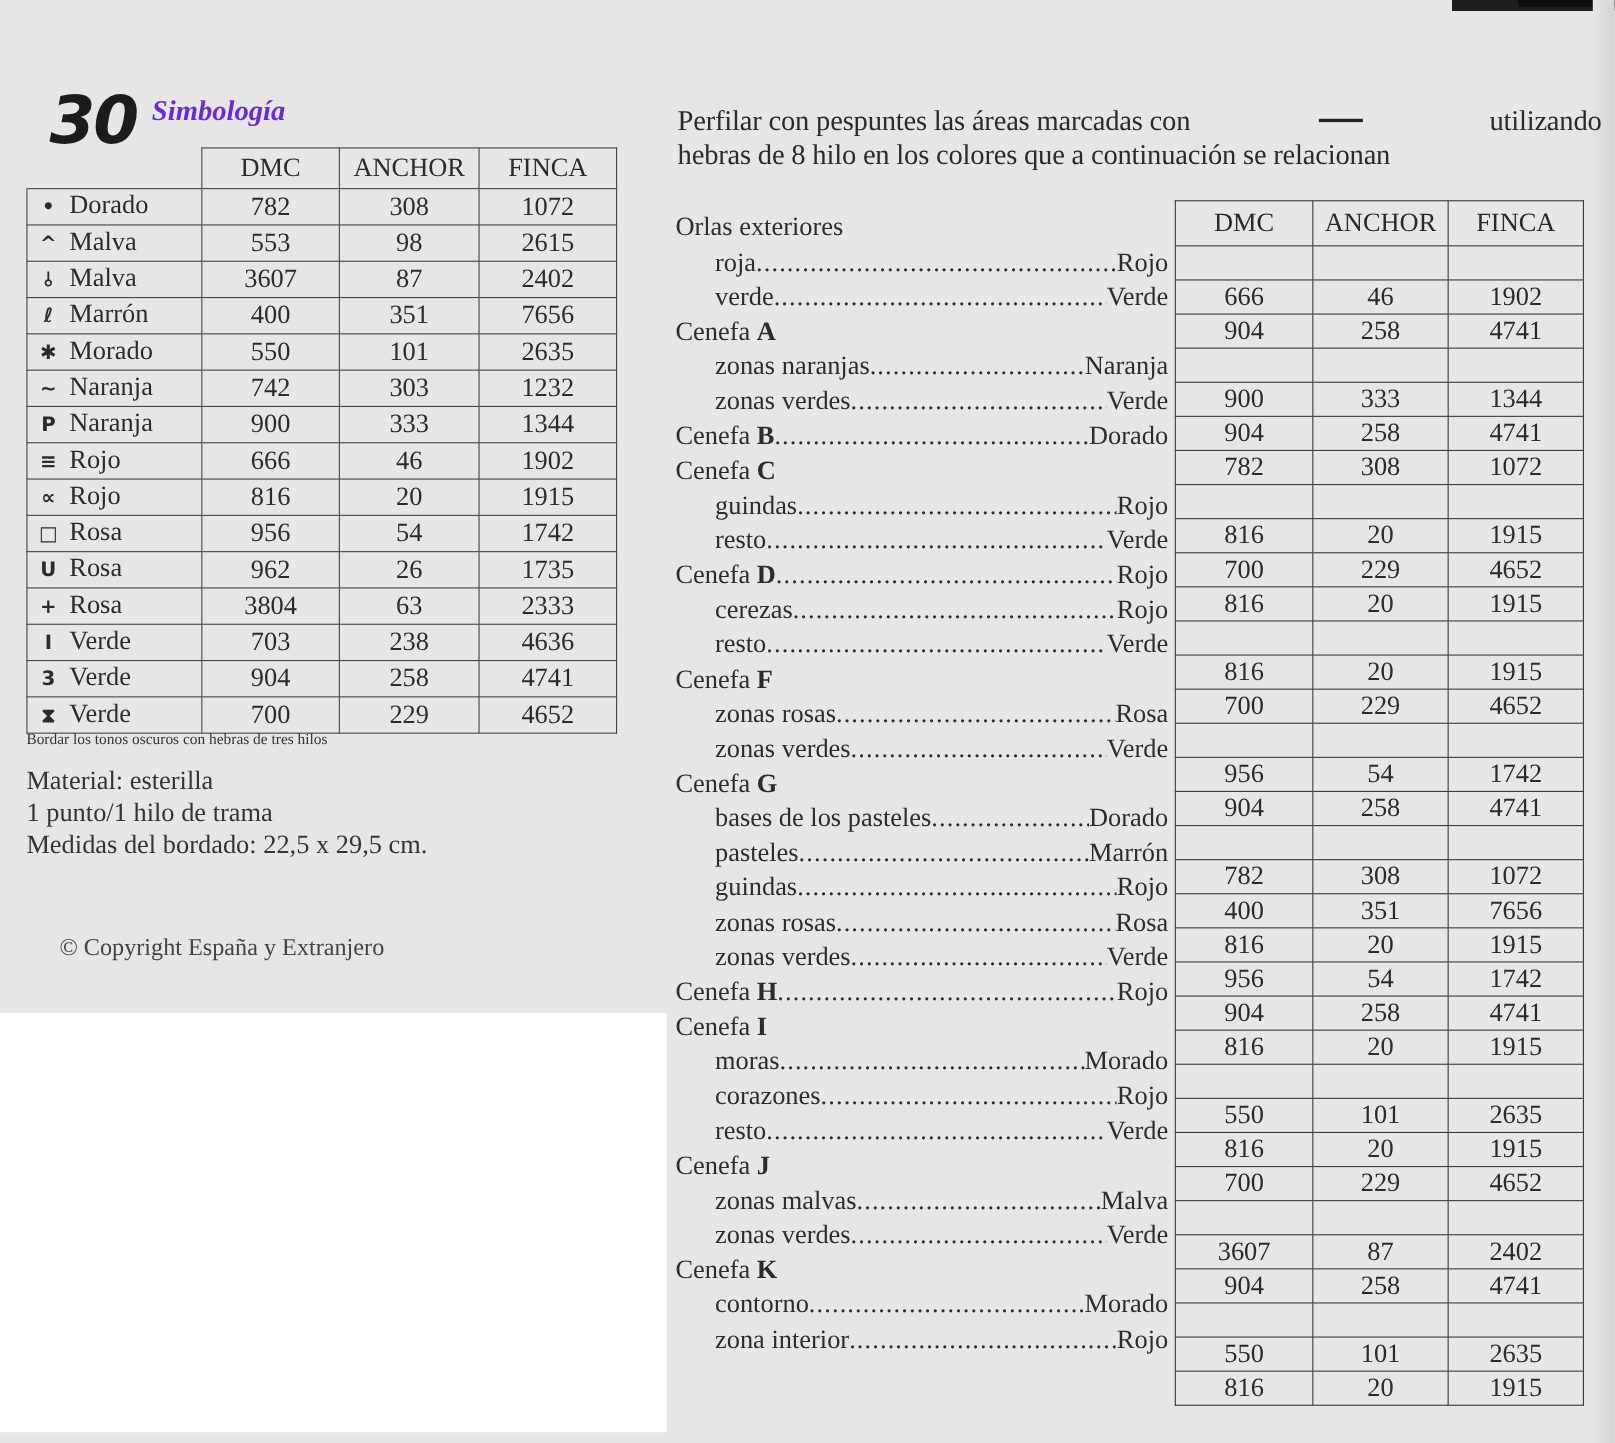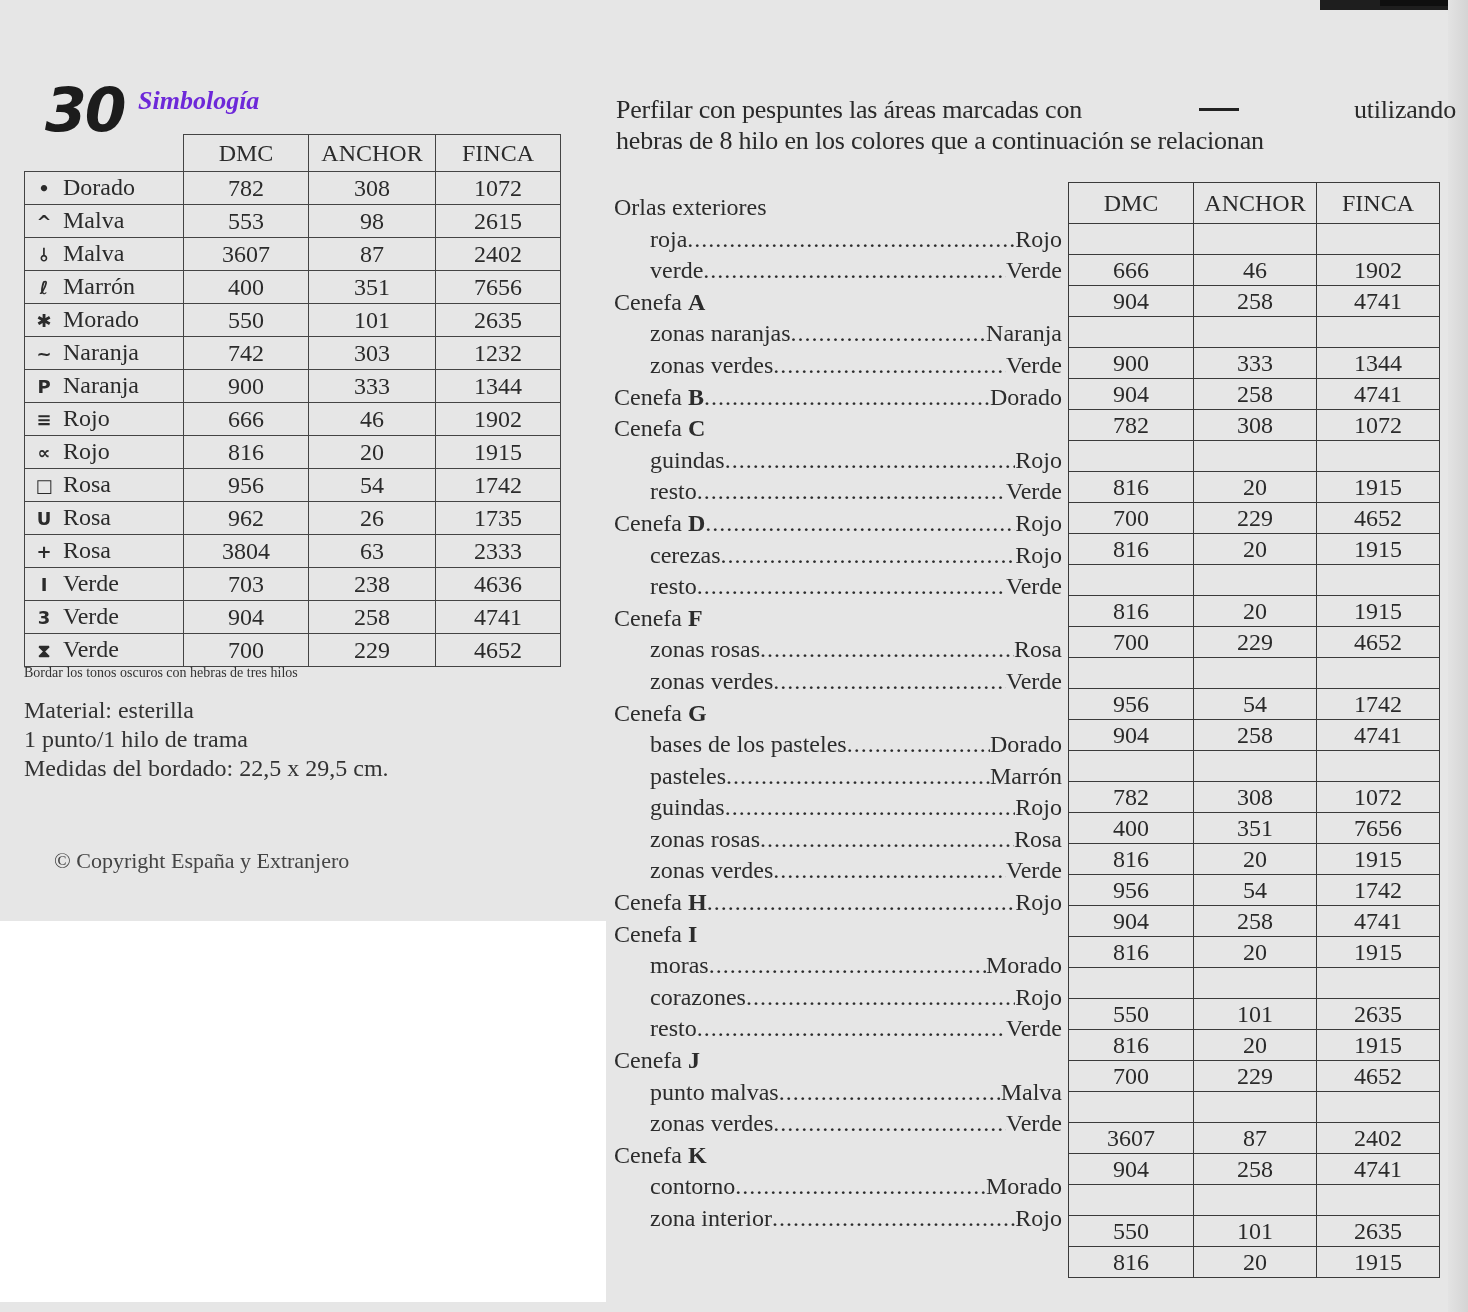--- a/index.html
+++ b/index.html
@@ -352,21 +352,21 @@
     </div>
     <div class="row sub">
       <span class="lbl"><span>resto</span></span>
       <span class="dots"></span>
       <span class="col">Verde</span>
     </div>
     <div class="row head">
       <span class="lbl"><span>Cenefa</span> <b>J</b></span>
     </div>
     <div class="row sub">
-      <span class="lbl"><span>punto malvas</span></span>
+      <span class="lbl"><span>zonas malvas</span></span>
       <span class="dots"></span>
       <span class="col">Malva</span>
     </div>
     <div class="row sub">
       <span class="lbl"><span>zonas verdes</span></span>
       <span class="dots"></span>
       <span class="col">Verde</span>
     </div>
     <div class="row head">
       <span class="lbl"><span>Cenefa</span> <b>K</b></span>

